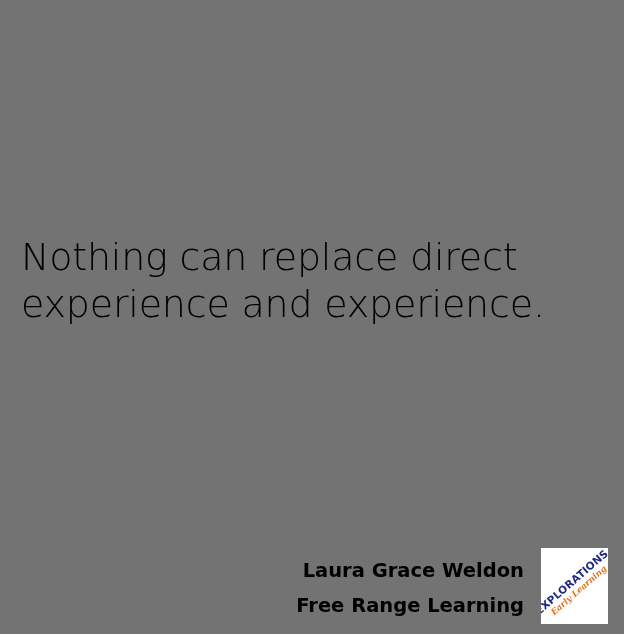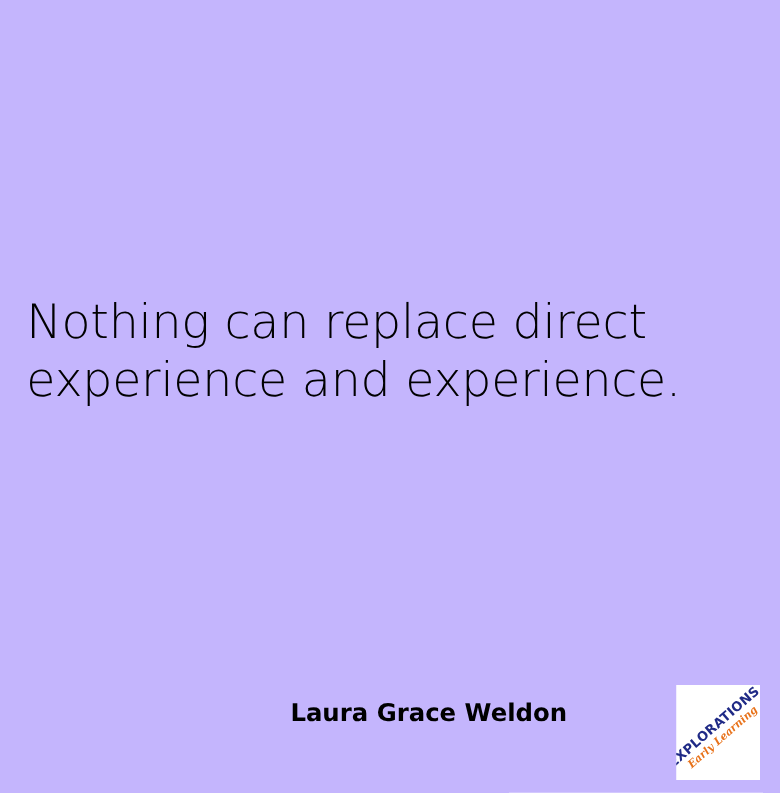--- a/index.html
+++ b/index.html
@@ -10,21 +10,21 @@
     width: 624px;
     height: 634px;
     overflow: hidden;
     font-family: "Liberation Sans", sans-serif;
   }
 
   #slide {
     position: relative;
     width: 624px;
     height: 634px;
-    background: #c4b5fd;
+    background: #737373;
     overflow: hidden;
   }
 
   
   #quote-block {
     position: absolute;
     left: 21px;
     top: 234px;
     width: 560px;
   }
@@ -34,23 +34,23 @@
     font-size: 38px;
     line-height: 47px;
     color: #000000;
     letter-spacing: -0.2px;
     white-space: nowrap;
   }
 
   
   #attribution {
     position: absolute;
-    right: 116px;
+    right: 100px;
     top: 553px;
-    text-align: center;
+    text-align: right;
     width: 330px;
   }
   .attrib-line {
     font-family: "DejaVu Sans", "Liberation Sans", sans-serif;
     font-weight: bold;
     font-size: 19.5px;
     line-height: 35px;
     color: #000000;
     white-space: nowrap;
   }
@@ -99,20 +99,21 @@
 
 <div id="slide">
 
   <div id="quote-block">
     <div class="quote-line">Nothing can replace direct</div>
     <div class="quote-line">experience and experience.</div>
   </div>
 
   <div id="attribution">
     <div class="attrib-line">Laura Grace Weldon</div>
+    <div class="attrib-line">Free Range Learning</div>
   </div>
 
   <div id="logo-badge">
     <div id="logo-rot">
       <span id="logo-primary">EXPLORATIONS</span>
       <span id="logo-secondary">Early Learning</span>
     </div>
   </div>
 
 </div>

